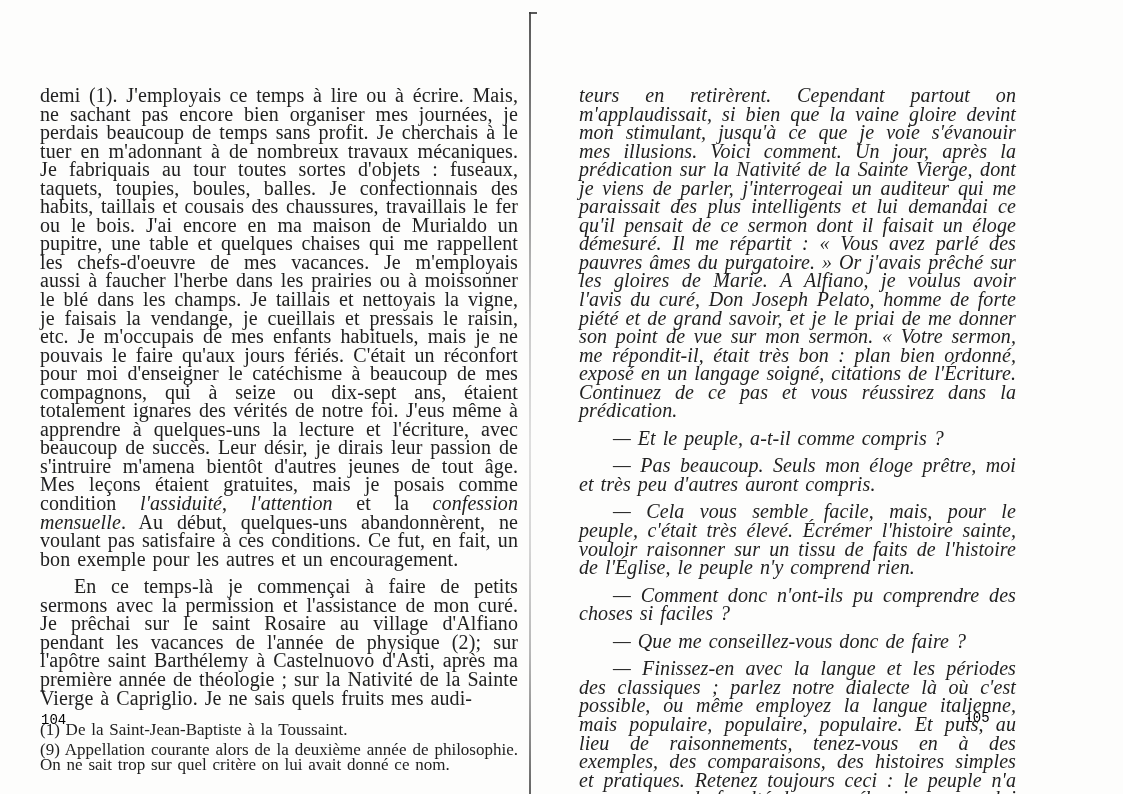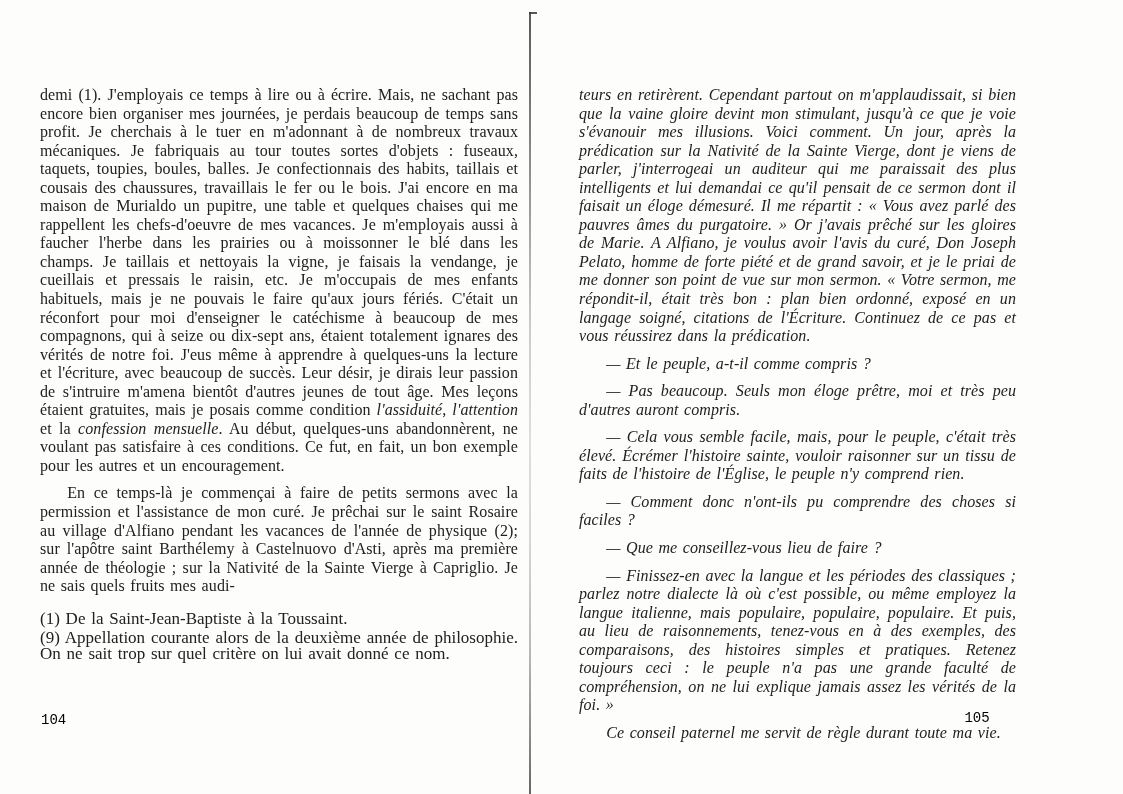--- a/index.html
+++ b/index.html
@@ -8,21 +8,21 @@
     background: #fdfdfc;
     position: relative;
     overflow: hidden;
     font-family: "Liberation Serif", "DejaVu Serif", serif;
   }
   .page { position: absolute; top: 86px; color: #212121; }
   .page-left  { left: 40px;  width: 478px; }
   .page-right { left: 579px; width: 437px; font-style: italic; }
   .para {
     margin: 0;
-    font-size: 16px;
+    font-size: 20px;
     line-height: 18.55px;
     text-align: justify;
     word-spacing: 0.09em;
     letter-spacing: 0.005em;
   }
   .para + .para { margin-top: 9px; }
   .para.indent { text-indent: 1.7em; }
   .para em { font-style: italic; }
   .footnotes { margin-top: 15px; }
   .footnote {
@@ -75,18 +75,18 @@
 </div>
 <div class="pageno pageno-left">104</div>
 
 <div class="page page-right">
   <div>
       <p class="para"><span>teurs en retirèrent. Cependant partout on m'applaudissait, si bien que la vaine gloire devint mon stimulant, jusqu'à ce que je voie s'évanouir mes illusions. Voici comment. Un jour, après la prédication sur la Nativité de la Sainte Vierge, dont je viens de parler, j'interrogeai un auditeur qui me paraissait des plus intelligents et lui demandai ce qu'il pensait de ce sermon dont il faisait un éloge démesuré. Il me répartit : « Vous avez parlé des pauvres âmes du purgatoire. » Or j'avais prêché sur les gloires de Marie. A Alfiano, je voulus avoir l'avis du curé, Don Joseph Pelato, homme de forte piété et de grand savoir, et je le priai de me donner son point de vue sur mon sermon. « Votre sermon, me répondit-il, était très bon : plan bien ordonné, exposé en un langage soigné, citations de l'Écriture. Continuez de ce pas et vous réussirez dans la prédication.</span></p>
       <p class="para indent"><span>— Et le peuple, a-t-il comme compris ?</span></p>
       <p class="para indent"><span>— Pas beaucoup. Seuls mon éloge prêtre, moi et très peu d'autres auront compris.</span></p>
       <p class="para indent"><span>— Cela vous semble facile, mais, pour le peuple, c'était très élevé. Écrémer l'histoire sainte, vouloir raisonner sur un tissu de faits de l'histoire de l'Église, le peuple n'y comprend rien.</span></p>
       <p class="para indent"><span>— Comment donc n'ont-ils pu comprendre des choses si faciles ?</span></p>
-      <p class="para indent"><span>— Que me conseillez-vous lieu de faire ?</span></p>
+      <p class="para indent"><span>— Que me conseillez-vous donc de faire ?</span></p>
       <p class="para indent"><span>— Finissez-en avec la langue et les périodes des classiques ; parlez notre dialecte là où c'est possible, ou même employez la langue italienne, mais populaire, populaire, populaire. Et puis, au lieu de raisonnements, tenez-vous en à des exemples, des comparaisons, des histoires simples et pratiques. Retenez toujours ceci : le peuple n'a pas une grande faculté de compréhension, on ne lui explique jamais assez les vérités de la foi. »</span></p>
       <p class="para indent"><span>Ce conseil paternel me servit de règle durant toute ma vie.</span></p>
     </div>
 </div>
 <div class="pageno pageno-right">105</div>
 
 </body></html>

